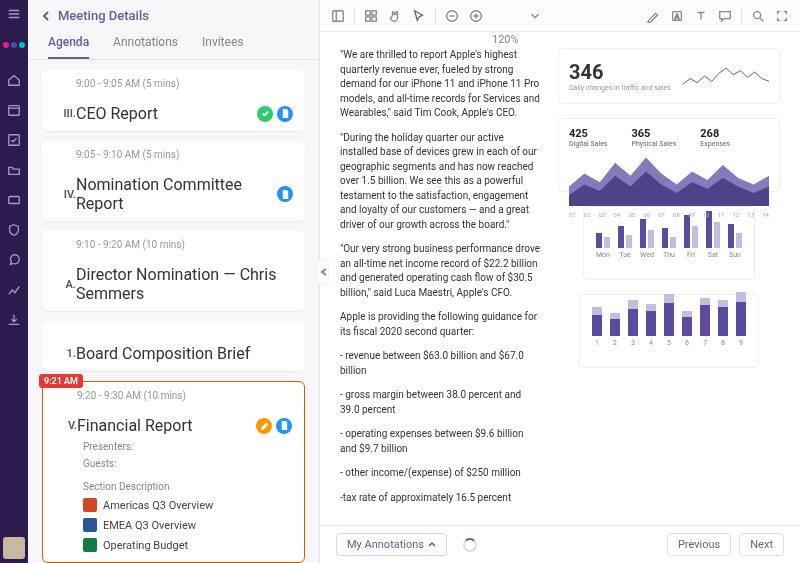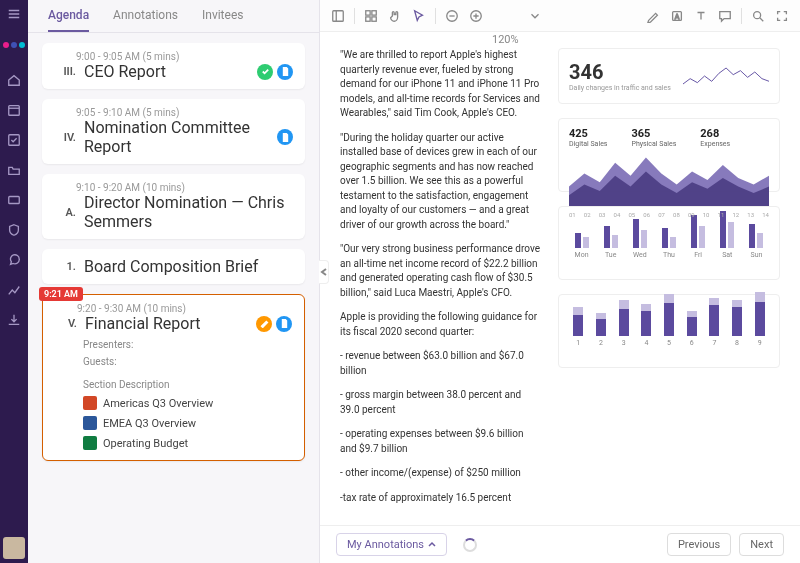--- a/index.html
+++ b/index.html
@@ -14,21 +14,21 @@
 .panel { width: 292px; background:#f7f6f9; border-right:1px solid #e5e3ea; display:flex; flex-direction:column; overflow:hidden; }
 .panel-hdr { display:flex; align-items:center; gap:6px; padding:8px 12px 4px; color:#6b5aa0; cursor:pointer; }
 .panel-hdr svg { width:12px; height:12px; stroke:#6b5aa0; fill:none; stroke-width:2; }
 .panel-hdr span { font-size:13px; font-weight:500; }
 .tabs { display:flex; gap:24px; padding:0 20px; border-bottom:1px solid #e5e3ea; font-size:12px; color:#888; }
 .tabs div { padding:8px 0; cursor:pointer; }
 .tabs .active { color:#6b5aa0; border-bottom:2px solid #6b5aa0; font-weight:500; }
 .agenda { flex:1; overflow:auto; padding:10px 14px; display:flex; flex-direction:column; gap:10px; position:relative; }
 .card { background:#fff; border-radius:6px; box-shadow:0 1px 2px rgba(0,0,0,0.06); padding:8px 12px; position:relative; }
 .card .time { font-size:10px; color:#999; padding-left:22px; }
-.card .row { display:flex; align-items:center; gap:8px; }
+.card .row { display:flex; align-items:center; gap:0;margin-top:15px; }
 .card .num { font-size:11px; color:#555; width:22px; text-align:right; font-weight:600; }
 .card .title { font-size:16px; font-weight:400; flex:1; }
 .card .icons { display:flex; gap:4px; }
 .badge { width:16px; height:16px; border-radius:50%; display:flex; align-items:center; justify-content:center; }
 .badge.green{background:#2ecc71;} .badge.blue{background:#2196f3;} .badge.orange{background:#ff9800;}
 .badge svg { width:9px; height:9px; stroke:#fff; fill:#fff; stroke-width:2; }
 .card.active { border:1px solid #d45f00; }
 .timebadge { position:absolute; left:-4px; top:-8px; background:#e53935; color:#fff; font-size:9px; padding:2px 5px; border-radius:3px; font-weight:600; }
 .sub { padding:6px 0 0 28px; font-size:10px; color:#888; }
 .docs { padding:6px 0 2px 28px; display:flex; flex-direction:column; gap:6px; }
@@ -44,21 +44,21 @@
 .tb-ic { width:16px; height:16px; display:flex; align-items:center; justify-content:center; cursor:pointer; color:#888; }
 .tb-ic svg { width:14px; height:14px; stroke:currentColor; fill:none; stroke-width:1.5; }
 .tb-ic.active { color:#6b5aa0; }
 .zoom { font-size:11px;margin-top:48px; }
 .collapser { position:absolute; left:-1px; top:260px; width:10px; height:24px; display:flex; align-items:center; justify-content:center; background:#fff; border:1px solid #eee; border-left:none; border-radius:0 4px 4px 0; cursor:pointer; }
 .collapser svg{width:8px;height:8px;stroke:#888;fill:none;stroke-width:2;}
 
 .page { flex:1; overflow:hidden; padding:16px 20px 0; display:flex; gap:18px; }
 .textcol { width:200px; font-size:10px; line-height:1.45; color:#333; }
 .textcol p { margin-bottom:10px; }
-.chartcol { flex:1; display:flex; flex-direction:column; gap:14px; }
+.chartcol { flex:1; display:flex; flex-direction:column; gap:14px;align-items:center; }
 .widget { background:#fff; border:1px solid #eee; border-radius:4px; padding:8px 10px; }
 .w1 { display:flex; align-items:center; gap:12px; height:56px; }
 .bignum { font-size:20px; font-weight:700; }
 .tiny { font-size:7px; color:#999; }
 .spark { flex:1; height:30px; }
 .w2 { height:74px; position:relative; }
 .w2 .legend { display:flex; gap:24px; font-size:7px; color:#666; padding-bottom:4px; }
 .w2 .legend b { font-size:11px; color:#222; }
 .area-svg { width:100%; height:54px; }
 .xticks { display:flex; justify-content:space-between; font-size:6px; color:#aaa; padding-top:2px; }
@@ -133,20 +133,26 @@
     </div>
   <div class="rail-icon">
       <svg viewBox="0 0 16 16">
         <path d="M8 2v8m-3-3l3 3 3-3M2 13h12"></path>
       </svg>
     </div>
   <div class="avatar"></div>
 </div>
 
 <div class="panel">
+  <div class="panel-hdr">
+    <svg viewBox="0 0 12 12">
+        <path d="M8 2L4 6l4 4"></path>
+      </svg>
+    <span>Meeting Details</span>
+  </div>
   <div class="tabs">
     <div class="active">Agenda</div>
     <div>Annotations</div>
     <div>Invitees</div>
   </div>
   <div class="agenda" id="agenda">
       <div class="card">
         <div class="time">9:00 - 9:05 AM (5 mins)</div>
         <div class="row">
           <span class="num">III.</span>

